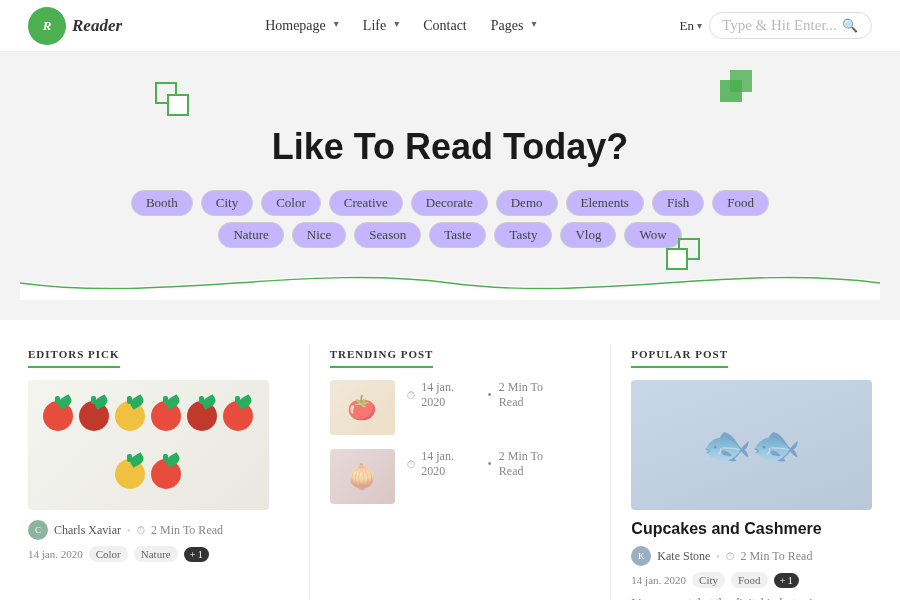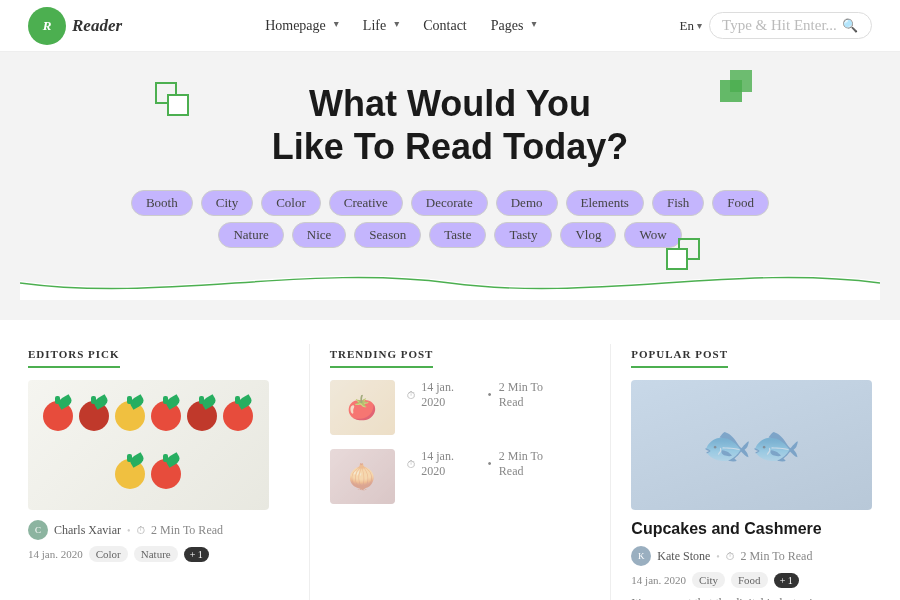--- a/index.html
+++ b/index.html
@@ -150,21 +150,21 @@
 
 <section class="hero">
   <div class="deco-box a"></div>
   <div class="deco-box a2" style="border:2px solid #4caf50;"></div>
   <div class="deco-box b" style="background:#4caf50; opacity:0.85;"></div>
   <div class="deco-box b2" style="border:2px solid #4caf50;"></div>
   <div class="deco-box c"></div>
   <div class="deco-box c2" style="border:2px solid #4caf50;"></div>
 
   <h1 class="hero-title">
-    <span>What Would You</span><br>
+    <br>
     <span>Like To Read Today?</span>
   </h1>
 
   <div class="tags">
     <span class="tag">Booth</span>
     <span class="tag">City</span>
     <span class="tag">Color</span>
     <span class="tag">Creative</span>
     <span class="tag">Decorate</span>
     <span class="tag">Demo</span>

